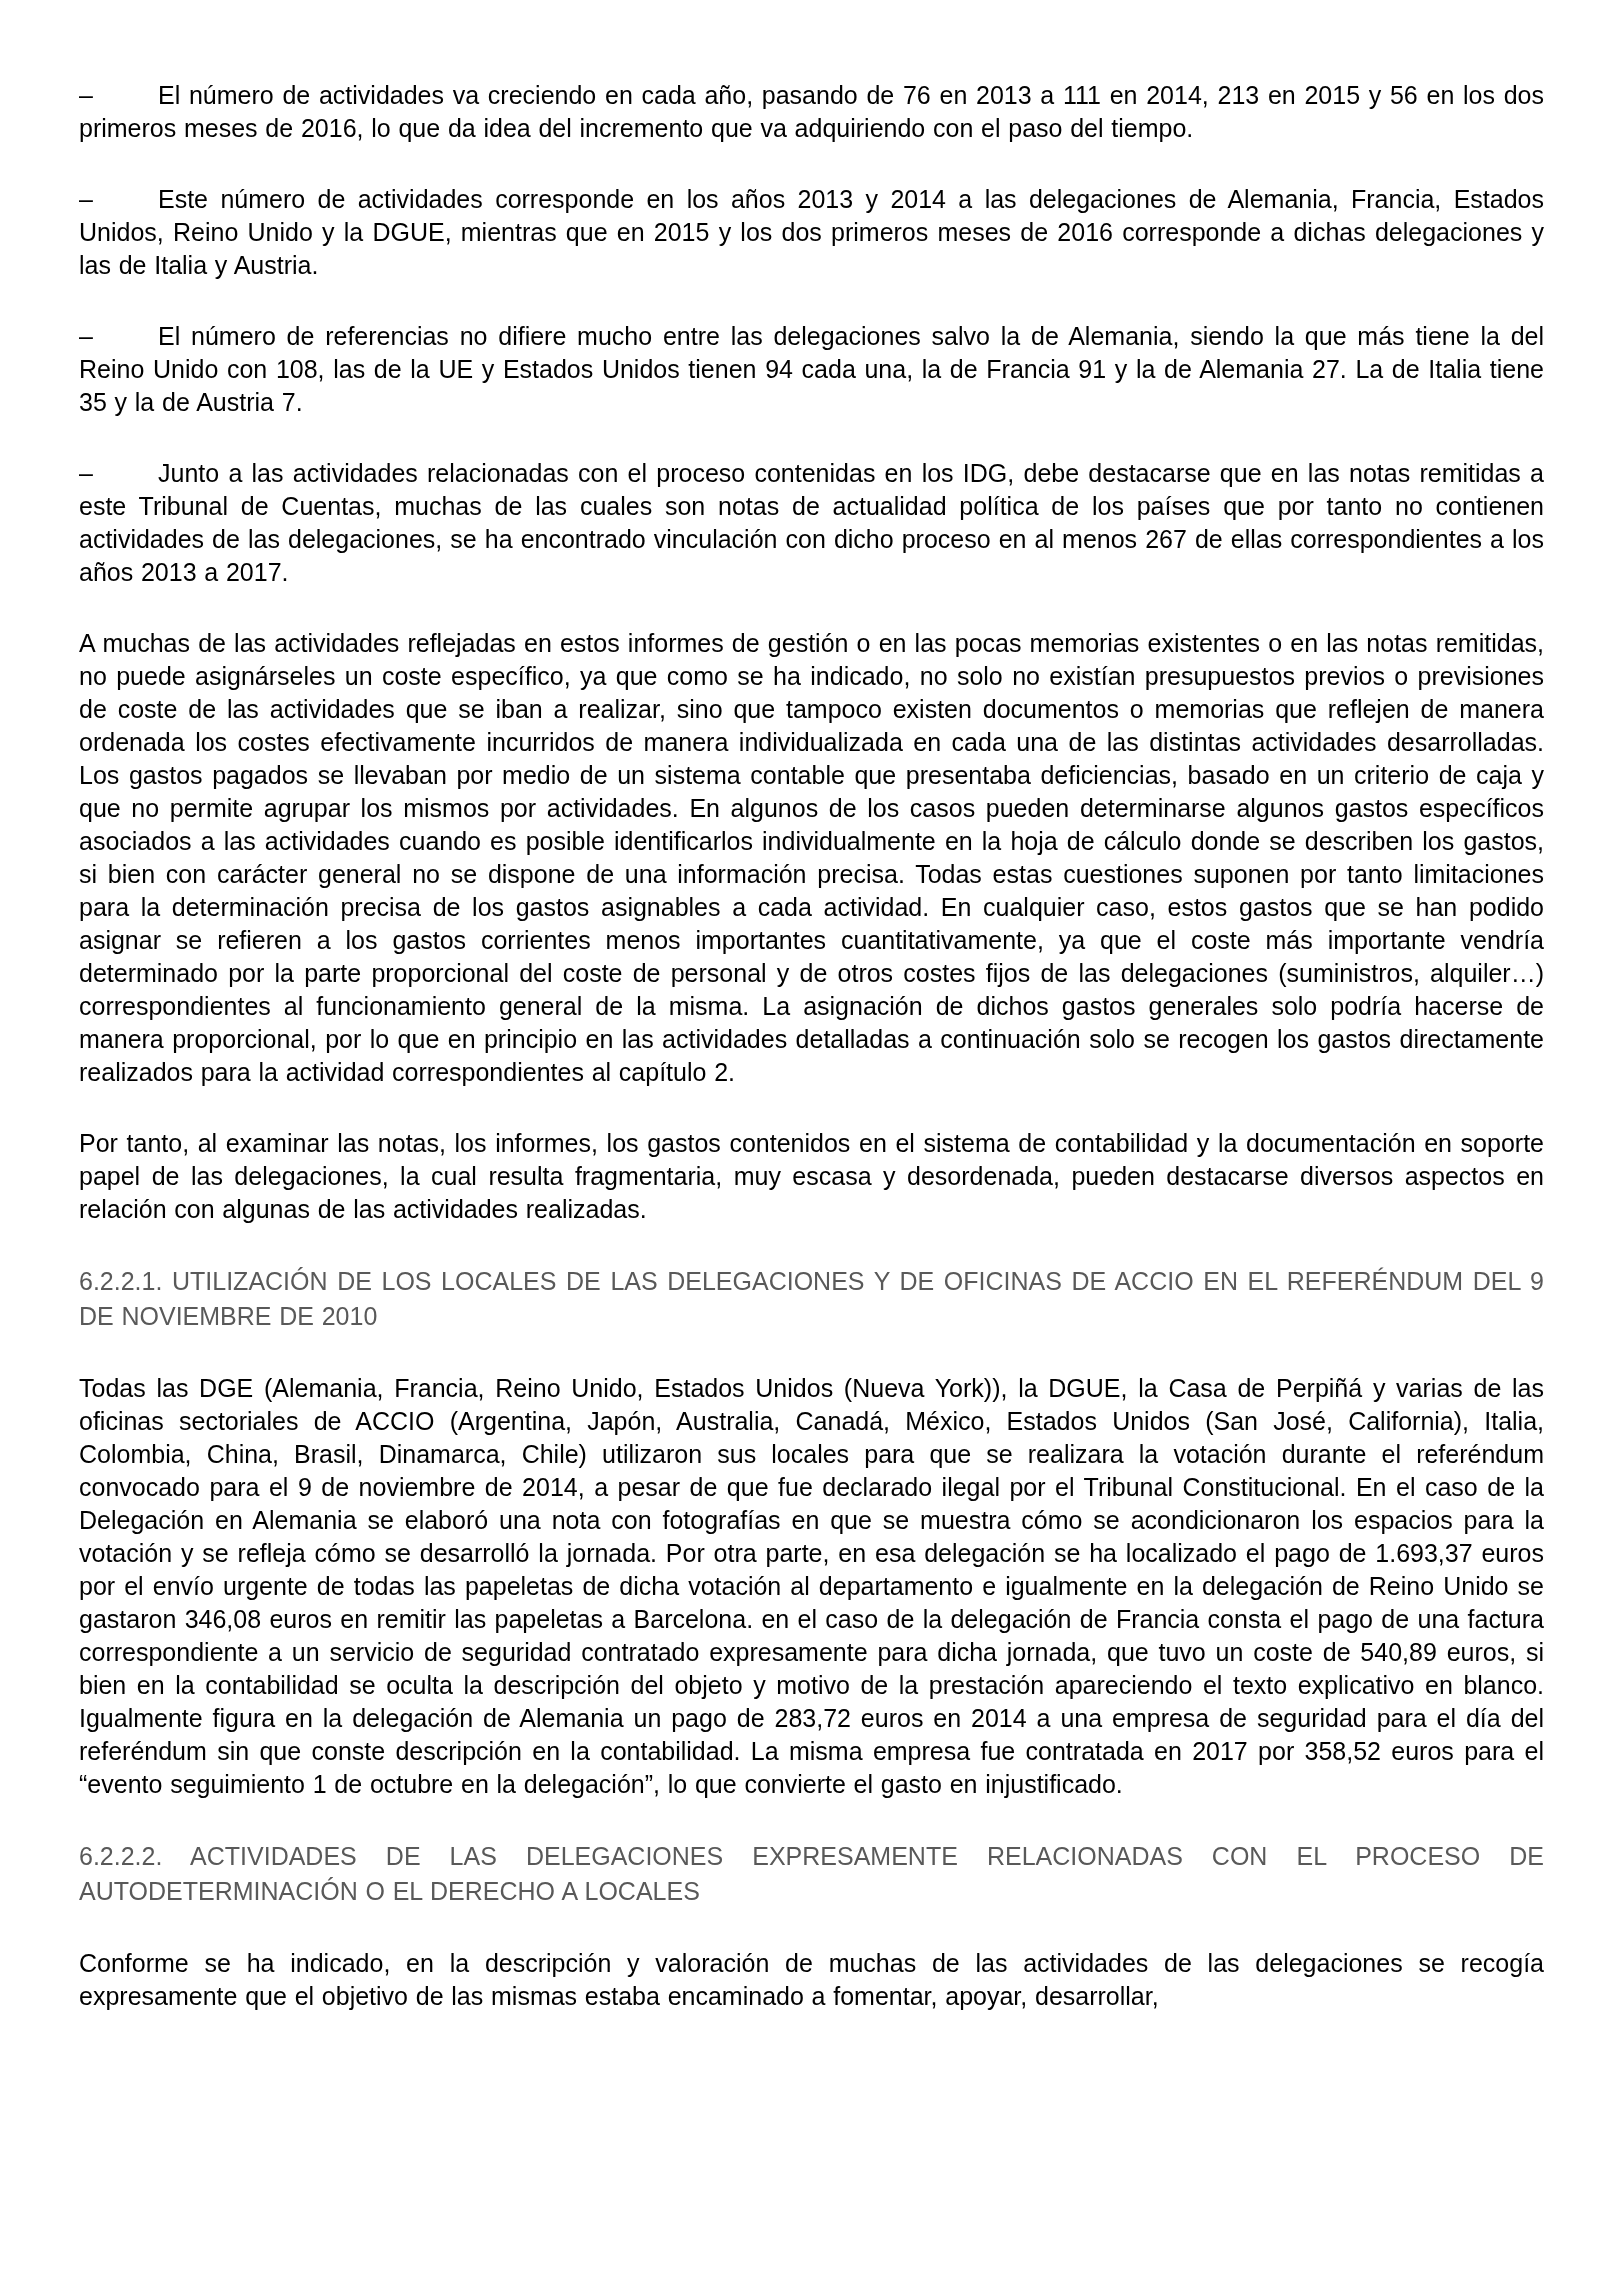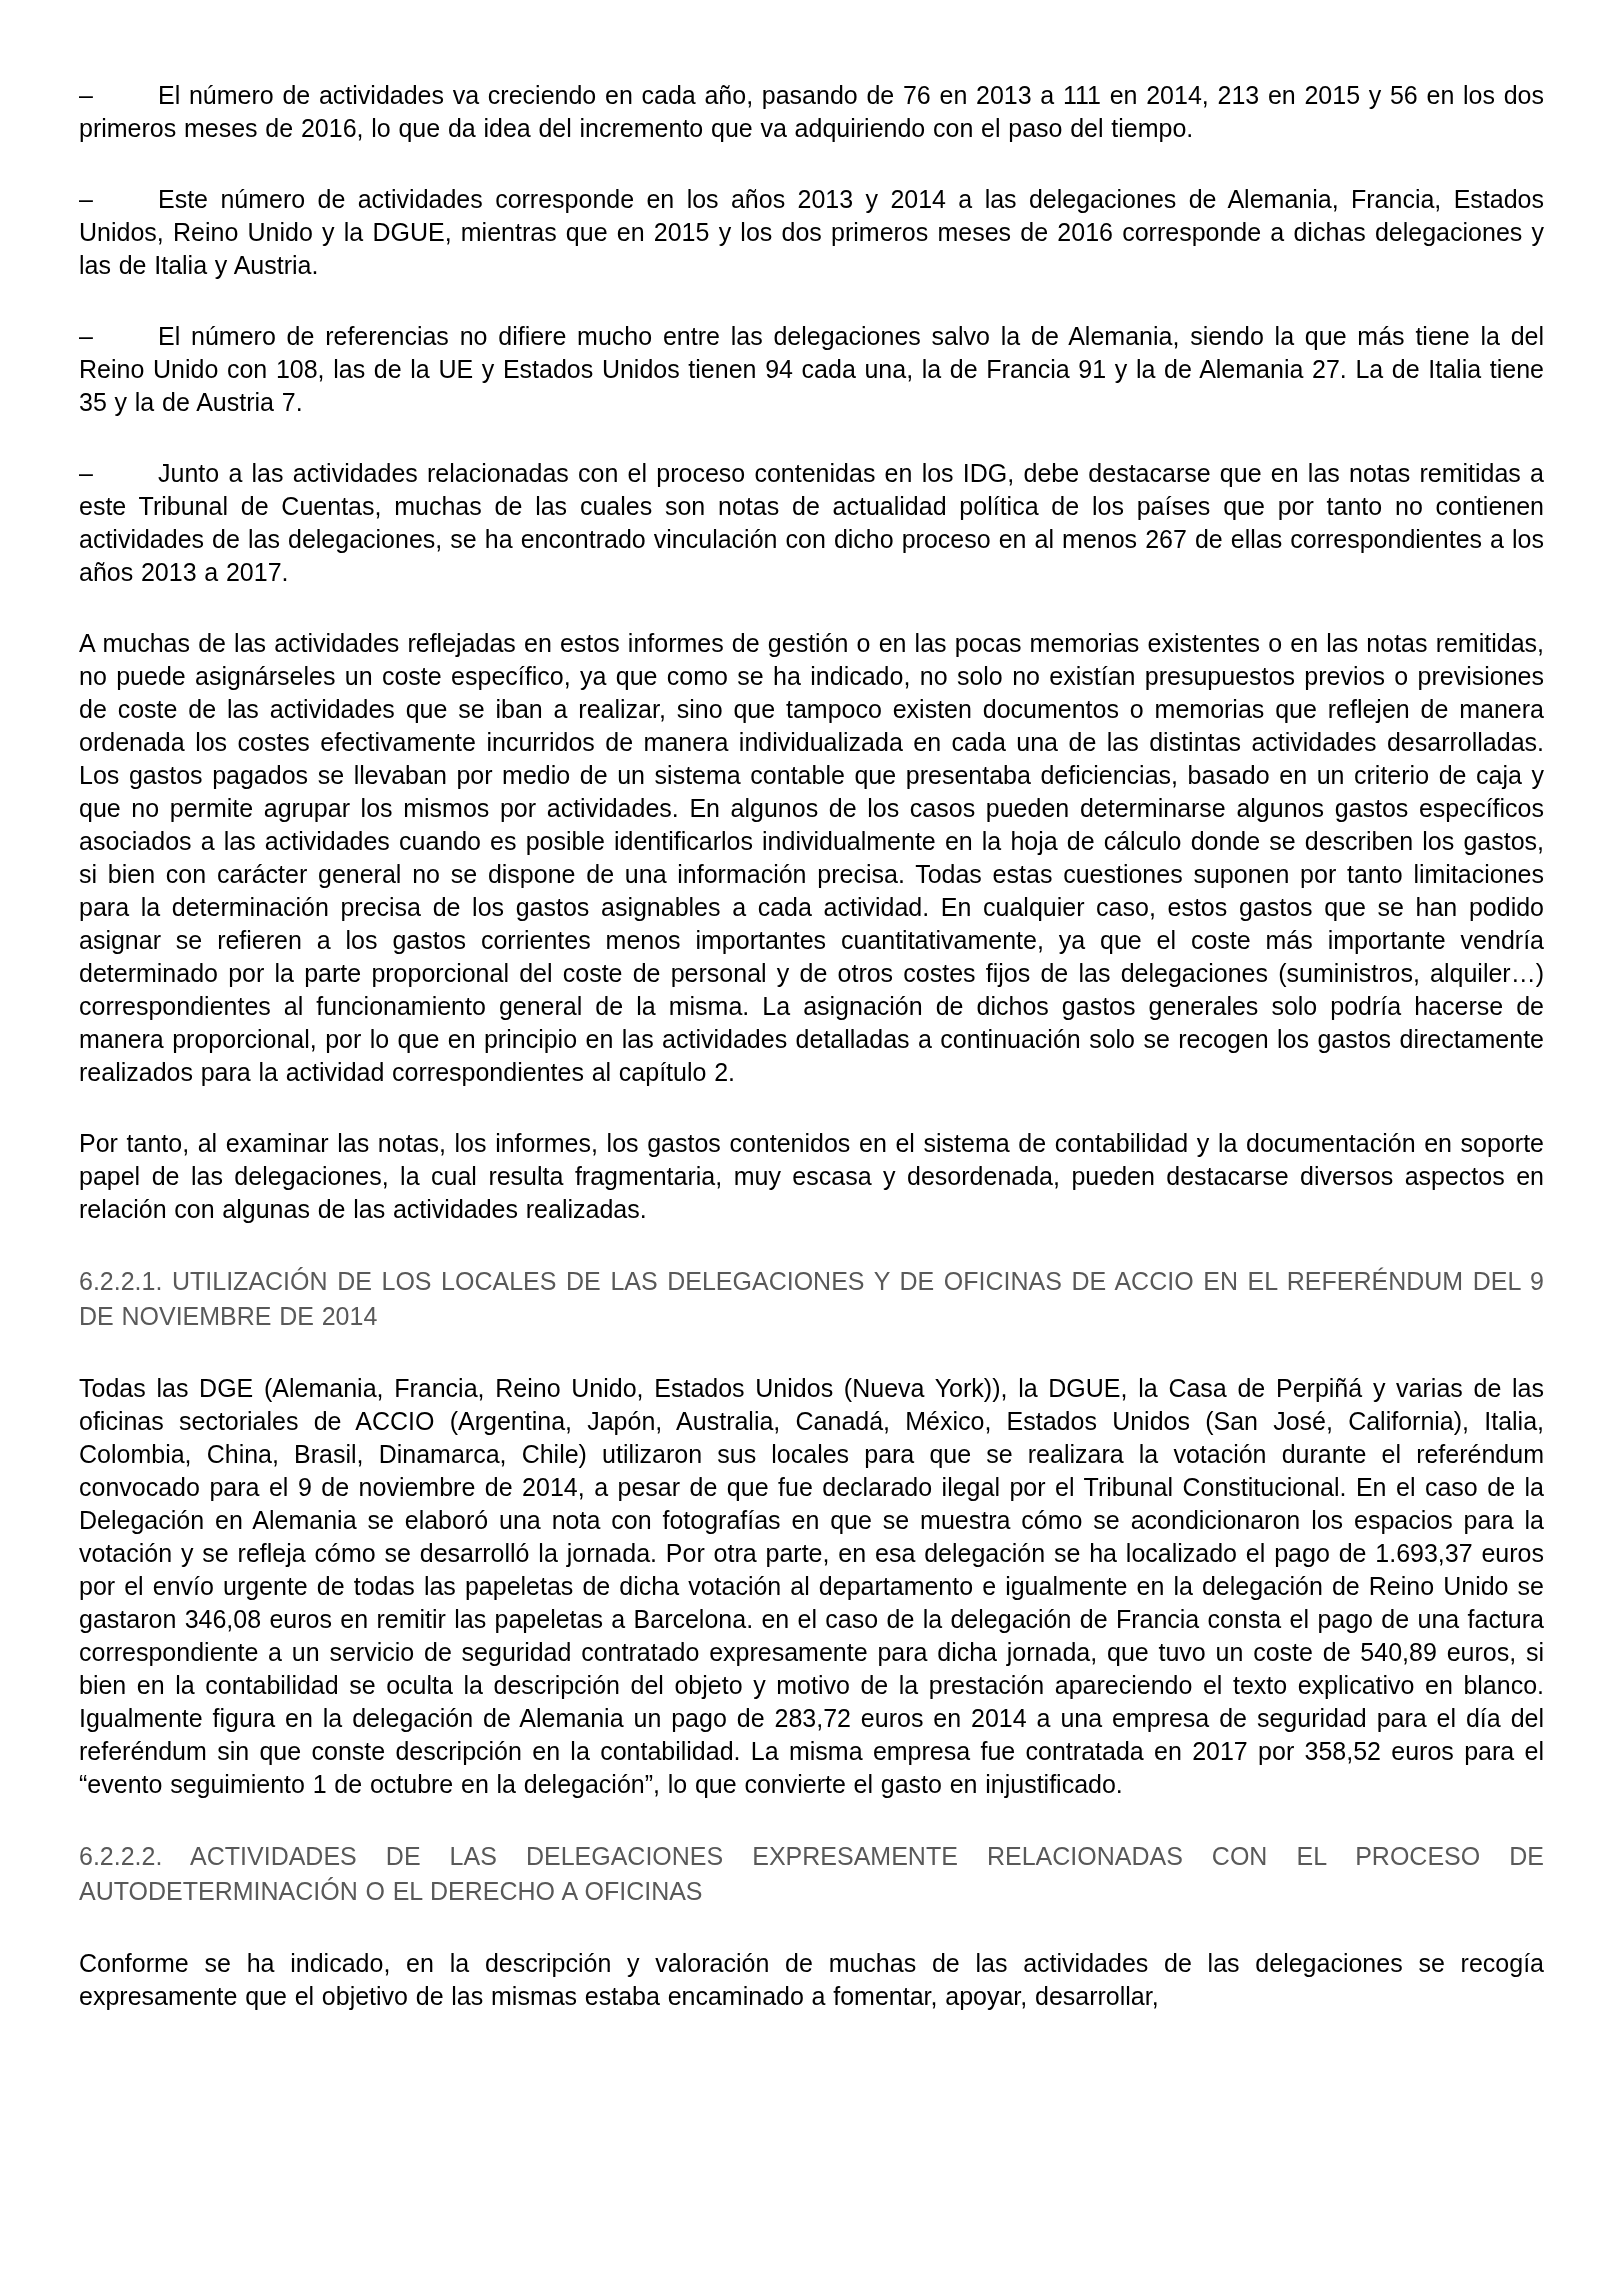--- a/index.html
+++ b/index.html
@@ -55,22 +55,22 @@
   <p class="block bullet"><span class="dash-cell">–</span><span>Este número de actividades corresponde en los años 2013 y 2014 a las delegaciones de Alemania, Francia, Estados Unidos, Reino Unido y la DGUE, mientras que en 2015 y los dos primeros meses de 2016 corresponde a dichas delegaciones y las de Italia y Austria.</span></p>
 
   <p class="block bullet"><span class="dash-cell">–</span><span>El número de referencias no difiere mucho entre las delegaciones salvo la de Alemania, siendo la que más tiene la del Reino Unido con 108, las de la UE y Estados Unidos tienen 94 cada una, la de Francia 91 y la de Alemania 27. La de Italia tiene 35 y la de Austria 7.</span></p>
 
   <p class="block bullet"><span class="dash-cell">–</span><span>Junto a las actividades relacionadas con el proceso contenidas en los IDG, debe destacarse que en las notas remitidas a este Tribunal de Cuentas, muchas de las cuales son notas de actualidad política de los países que por tanto no contienen actividades de las delegaciones, se ha encontrado vinculación con dicho proceso en al menos 267 de ellas correspondientes a los años 2013 a 2017.</span></p>
 
   <p class="block">A muchas de las actividades reflejadas en estos informes de gestión o en las pocas memorias existentes o en las notas remitidas, no puede asignárseles un coste específico, ya que como se ha indicado, no solo no existían presupuestos previos o previsiones de coste de las actividades que se iban a realizar, sino que tampoco existen documentos o memorias que reflejen de manera ordenada los costes efectivamente incurridos de manera individualizada en cada una de las distintas actividades desarrolladas. Los gastos pagados se llevaban por medio de un sistema contable que presentaba deficiencias, basado en un criterio de caja y que no permite agrupar los mismos por actividades. En algunos de los casos pueden determinarse algunos gastos específicos asociados a las actividades cuando es posible identificarlos individualmente en la hoja de cálculo donde se describen los gastos, si bien con carácter general no se dispone de una información precisa. Todas estas cuestiones suponen por tanto limitaciones para la determinación precisa de los gastos asignables a cada actividad. En cualquier caso, estos gastos que se han podido asignar se refieren a los gastos corrientes menos importantes cuantitativamente, ya que el coste más importante vendría determinado por la parte proporcional del coste de personal y de otros costes fijos de las delegaciones (suministros, alquiler…) correspondientes al funcionamiento general de la misma. La asignación de dichos gastos generales solo podría hacerse de manera proporcional, por lo que en principio en las actividades detalladas a continuación solo se recogen los gastos directamente realizados para la actividad correspondientes al capítulo 2.</p>
 
   <p class="block">Por tanto, al examinar las notas, los informes, los gastos contenidos en el sistema de contabilidad y la documentación en soporte papel de las delegaciones, la cual resulta fragmentaria, muy escasa y desordenada, pueden destacarse diversos aspectos en relación con algunas de las actividades realizadas.</p>
 
-  <h2 class="block heading">6.2.2.1. UTILIZACIÓN DE LOS LOCALES DE LAS DELEGACIONES Y DE OFICINAS DE ACCIO EN EL REFERÉNDUM DEL 9 DE NOVIEMBRE DE 2014</h2>
+  <h2 class="block heading">6.2.2.1. UTILIZACIÓN DE LOS LOCALES DE LAS DELEGACIONES Y DE OFICINAS DE ACCIO EN EL REFERÉNDUM DEL 9 DE NOVIEMBRE DE 2010</h2>
 
   <p class="block">Todas las DGE (Alemania, Francia, Reino Unido, Estados Unidos (Nueva York)), la DGUE, la Casa de Perpiñá y varias de las oficinas sectoriales de ACCIO (Argentina, Japón, Australia, Canadá, México, Estados Unidos (San José, California), Italia, Colombia, China, Brasil, Dinamarca, Chile) utilizaron sus locales para que se realizara la votación durante el referéndum convocado para el 9 de noviembre de 2014, a pesar de que fue declarado ilegal por el Tribunal Constitucional. En el caso de la Delegación en Alemania se elaboró una nota con fotografías en que se muestra cómo se acondicionaron los espacios para la votación y se refleja cómo se desarrolló la jornada. Por otra parte, en esa delegación se ha localizado el pago de 1.693,37 euros por el envío urgente de todas las papeletas de dicha votación al departamento e igualmente en la delegación de Reino Unido se gastaron 346,08 euros en remitir las papeletas a Barcelona. en el caso de la delegación de Francia consta el pago de una factura correspondiente a un servicio de seguridad contratado expresamente para dicha jornada, que tuvo un coste de 540,89 euros, si bien en la contabilidad se oculta la descripción del objeto y motivo de la prestación apareciendo el texto explicativo en blanco. Igualmente figura en la delegación de Alemania un pago de 283,72 euros en 2014 a una empresa de seguridad para el día del referéndum sin que conste descripción en la contabilidad. La misma empresa fue contratada en 2017 por 358,52 euros para el “evento seguimiento 1 de octubre en la delegación”, lo que convierte el gasto en injustificado.</p>
 
-  <h2 class="block heading">6.2.2.2. ACTIVIDADES DE LAS DELEGACIONES EXPRESAMENTE RELACIONADAS CON EL PROCESO DE AUTODETERMINACIÓN O EL DERECHO A OFICINAS</h2>
+  <h2 class="block heading">6.2.2.2. ACTIVIDADES DE LAS DELEGACIONES EXPRESAMENTE RELACIONADAS CON EL PROCESO DE AUTODETERMINACIÓN O EL DERECHO A LOCALES</h2>
 
   <p class="block">Conforme se ha indicado, en la descripción y valoración de muchas de las actividades de las delegaciones se recogía expresamente que el objetivo de las mismas estaba encaminado a fomentar, apoyar, desarrollar,</p>
 
 </div>
 
 
 </body></html>

